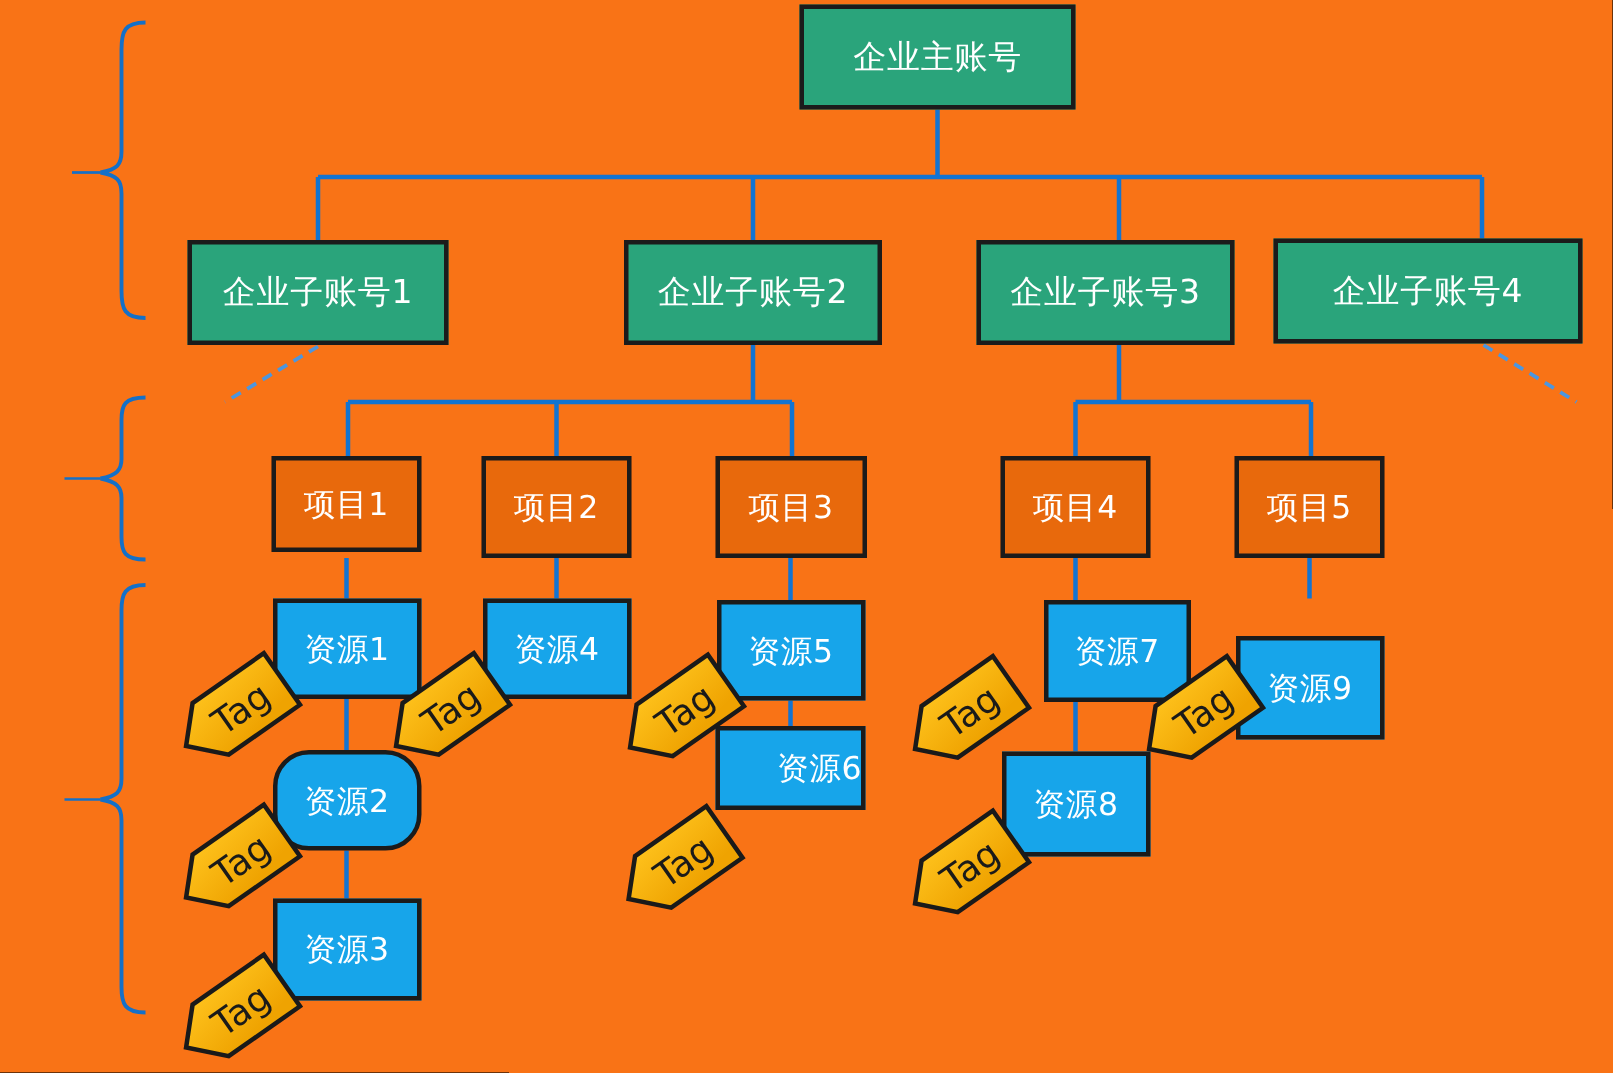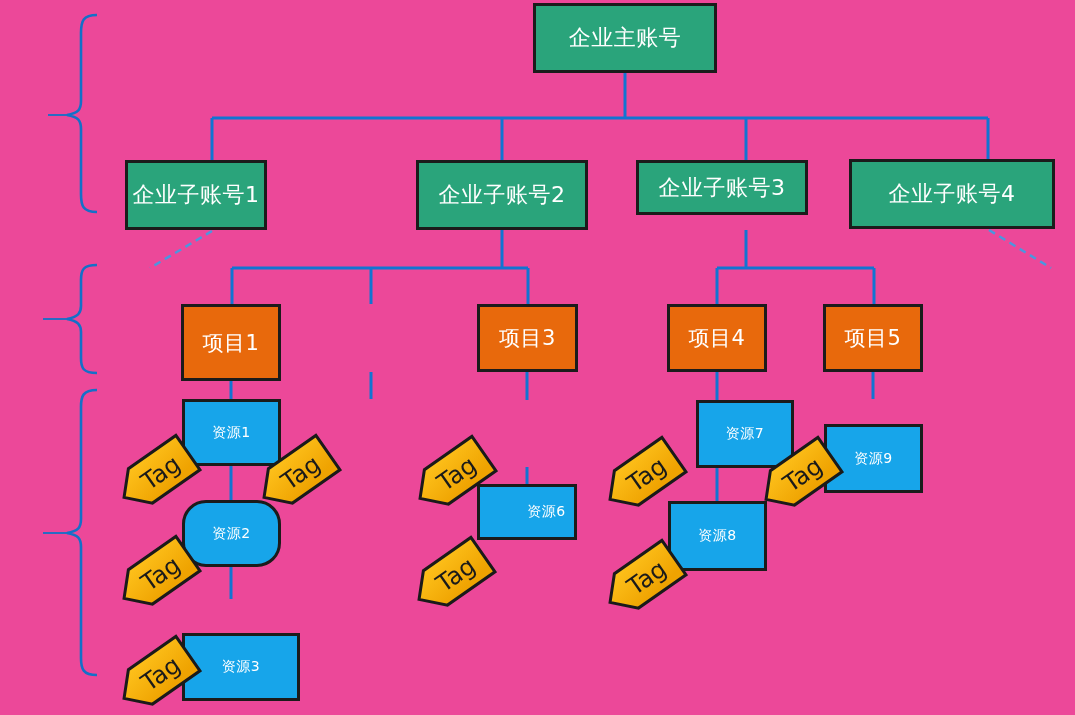--- a/index.html
+++ b/index.html
@@ -19,36 +19,36 @@
     display: flex; align-items: center; justify-content: center;
     box-sizing: border-box;
     border: 3px solid var(--node-border, #1B1B1B);
     color: var(--node-text, #fff);
     font-size: 22px;
     letter-spacing: 0.5px;
     white-space: nowrap;
   }
   .node.account  { background: var(--account-fill, #2AA47B); }
   .node.project  { background: var(--project-fill, #E8690C); font-size: 21px; }
-  .node.resource { background: var(--resource-fill, #17A5EA); font-size: 14px; }
+  .node.resource { background: var(--resource-fill, #17A5EA); font-size: 21px; }
   .tag {
     position: absolute;
     width: 84px; height: 48px;
     transform: rotate(-35deg);
   }
   .tag svg { display: block; overflow: visible; }
   .tag text {
     font-family: "DejaVu Sans", "Liberation Sans", sans-serif;
     font-size: 24px; font-weight: 500;
   }
 </style>
 </head>
 <body>
 
-<div id="canvas" style="background: #ec4899; --account-fill: #2AA47B; --project-fill: #E8690C; --resource-fill: #17A5EA; --node-border: #1B1B1B; --node-text: #FFFFFF;">
+<div id="canvas" style="background: #f97316; --account-fill: #2AA47B; --project-fill: #E8690C; --resource-fill: #17A5EA; --node-border: #1B1B1B; --node-text: #FFFFFF;">
 
   <svg id="lines-layer" width="1075" height="715" viewBox="0 0 1075 715" xmlns="http://www.w3.org/2000/svg">
     <defs>
       <linearGradient id="tagGrad" x1="0" y1="0" x2="0.4" y2="1">
         <stop offset="0" class="tag-grad-light" stop-color="#FFC41E"></stop>
         <stop offset="1" class="tag-grad-dark" stop-color="#EFA301"></stop>
       </linearGradient>
     </defs>
 
     <path class="solid-line" fill="none" stroke-width="3" d="M625 73 V118
@@ -75,52 +75,61 @@
     <path class="brace-line" fill="none" stroke-width="1.8" d="M43 319 L67 319" stroke="#1470C8"></path>
 
     <path class="brace-line" fill="none" stroke-width="2.6" d="M97 390 C83 390 81 396 81 407 L81 519 C81 528 78 531 67 533 C78 535 81 538 81 547 L81 658 C81 669 83 675 97 675" stroke="#1470C8"></path>
     <path class="brace-line" fill="none" stroke-width="1.8" d="M43 533 L67 533" stroke="#1470C8"></path>
   </svg>
 
   <div id="nodes-layer">
       <div class="node account" style="left: 533px; top: 3px; width: 184px; height: 70px;">
         <span>企业主账号</span>
       </div>
-      <div class="node account" style="left: 125px; top: 160px; width: 142px; height: 70px;">
+      <div class="node account" style="left: 125px; top: 160px; width: 174px; height: 70px;">
         <span>企业子账号1</span>
       </div>
       <div class="node account" style="left: 416px; top: 160px; width: 172px; height: 70px;">
         <span>企业子账号2</span>
       </div>
-      <div class="node account" style="left: 636px; top: 160px; width: 172px; height: 55px;">
+      <div class="node account" style="left: 651px; top: 160px; width: 172px; height: 70px;">
         <span>企业子账号3</span>
       </div>
       <div class="node account" style="left: 849px; top: 159px; width: 206px; height: 70px;">
         <span>企业子账号4</span>
       </div>
-      <div class="node project" style="left: 181px; top: 304px; width: 100px; height: 77px;">
+      <div class="node project" style="left: 181px; top: 304px; width: 100px; height: 64px;">
         <span>项目1</span>
+      </div>
+      <div class="node project" style="left: 321px; top: 304px; width: 100px; height: 68px;">
+        <span>项目2</span>
       </div>
       <div class="node project" style="left: 477px; top: 304px; width: 101px; height: 68px;">
         <span>项目3</span>
       </div>
       <div class="node project" style="left: 667px; top: 304px; width: 100px; height: 68px;">
         <span>项目4</span>
       </div>
       <div class="node project" style="left: 823px; top: 304px; width: 100px; height: 68px;">
         <span>项目5</span>
       </div>
       <div class="node resource" style="left: 182px; top: 399px; width: 99px; height: 67px;">
         <span>资源1</span>
       </div>
       <div class="node resource" style="left: 182px; top: 500px; width: 99px; height: 67px; border-radius: 24px;">
         <span>资源2</span>
       </div>
-      <div class="node resource" style="left: 182px; top: 633px; width: 118px; height: 68px;">
+      <div class="node resource" style="left: 182px; top: 599px; width: 99px; height: 68px;">
         <span>资源3</span>
+      </div>
+      <div class="node resource" style="left: 322px; top: 399px; width: 99px; height: 67px;">
+        <span>资源4</span>
+      </div>
+      <div class="node resource" style="left: 478px; top: 400px; width: 99px; height: 67px;">
+        <span>资源5</span>
       </div>
       <div class="node resource" style="left: 477px; top: 484px; width: 100px; height: 56px; padding-left: 39px;">
         <span>资源6</span>
       </div>
       <div class="node resource" style="left: 668px; top: 400px; width: 98px; height: 68px; margin-left: 28px;">
         <span>资源7</span>
       </div>
       <div class="node resource" style="left: 668px; top: 501px; width: 99px; height: 70px;">
         <span>资源8</span>
       </div>

